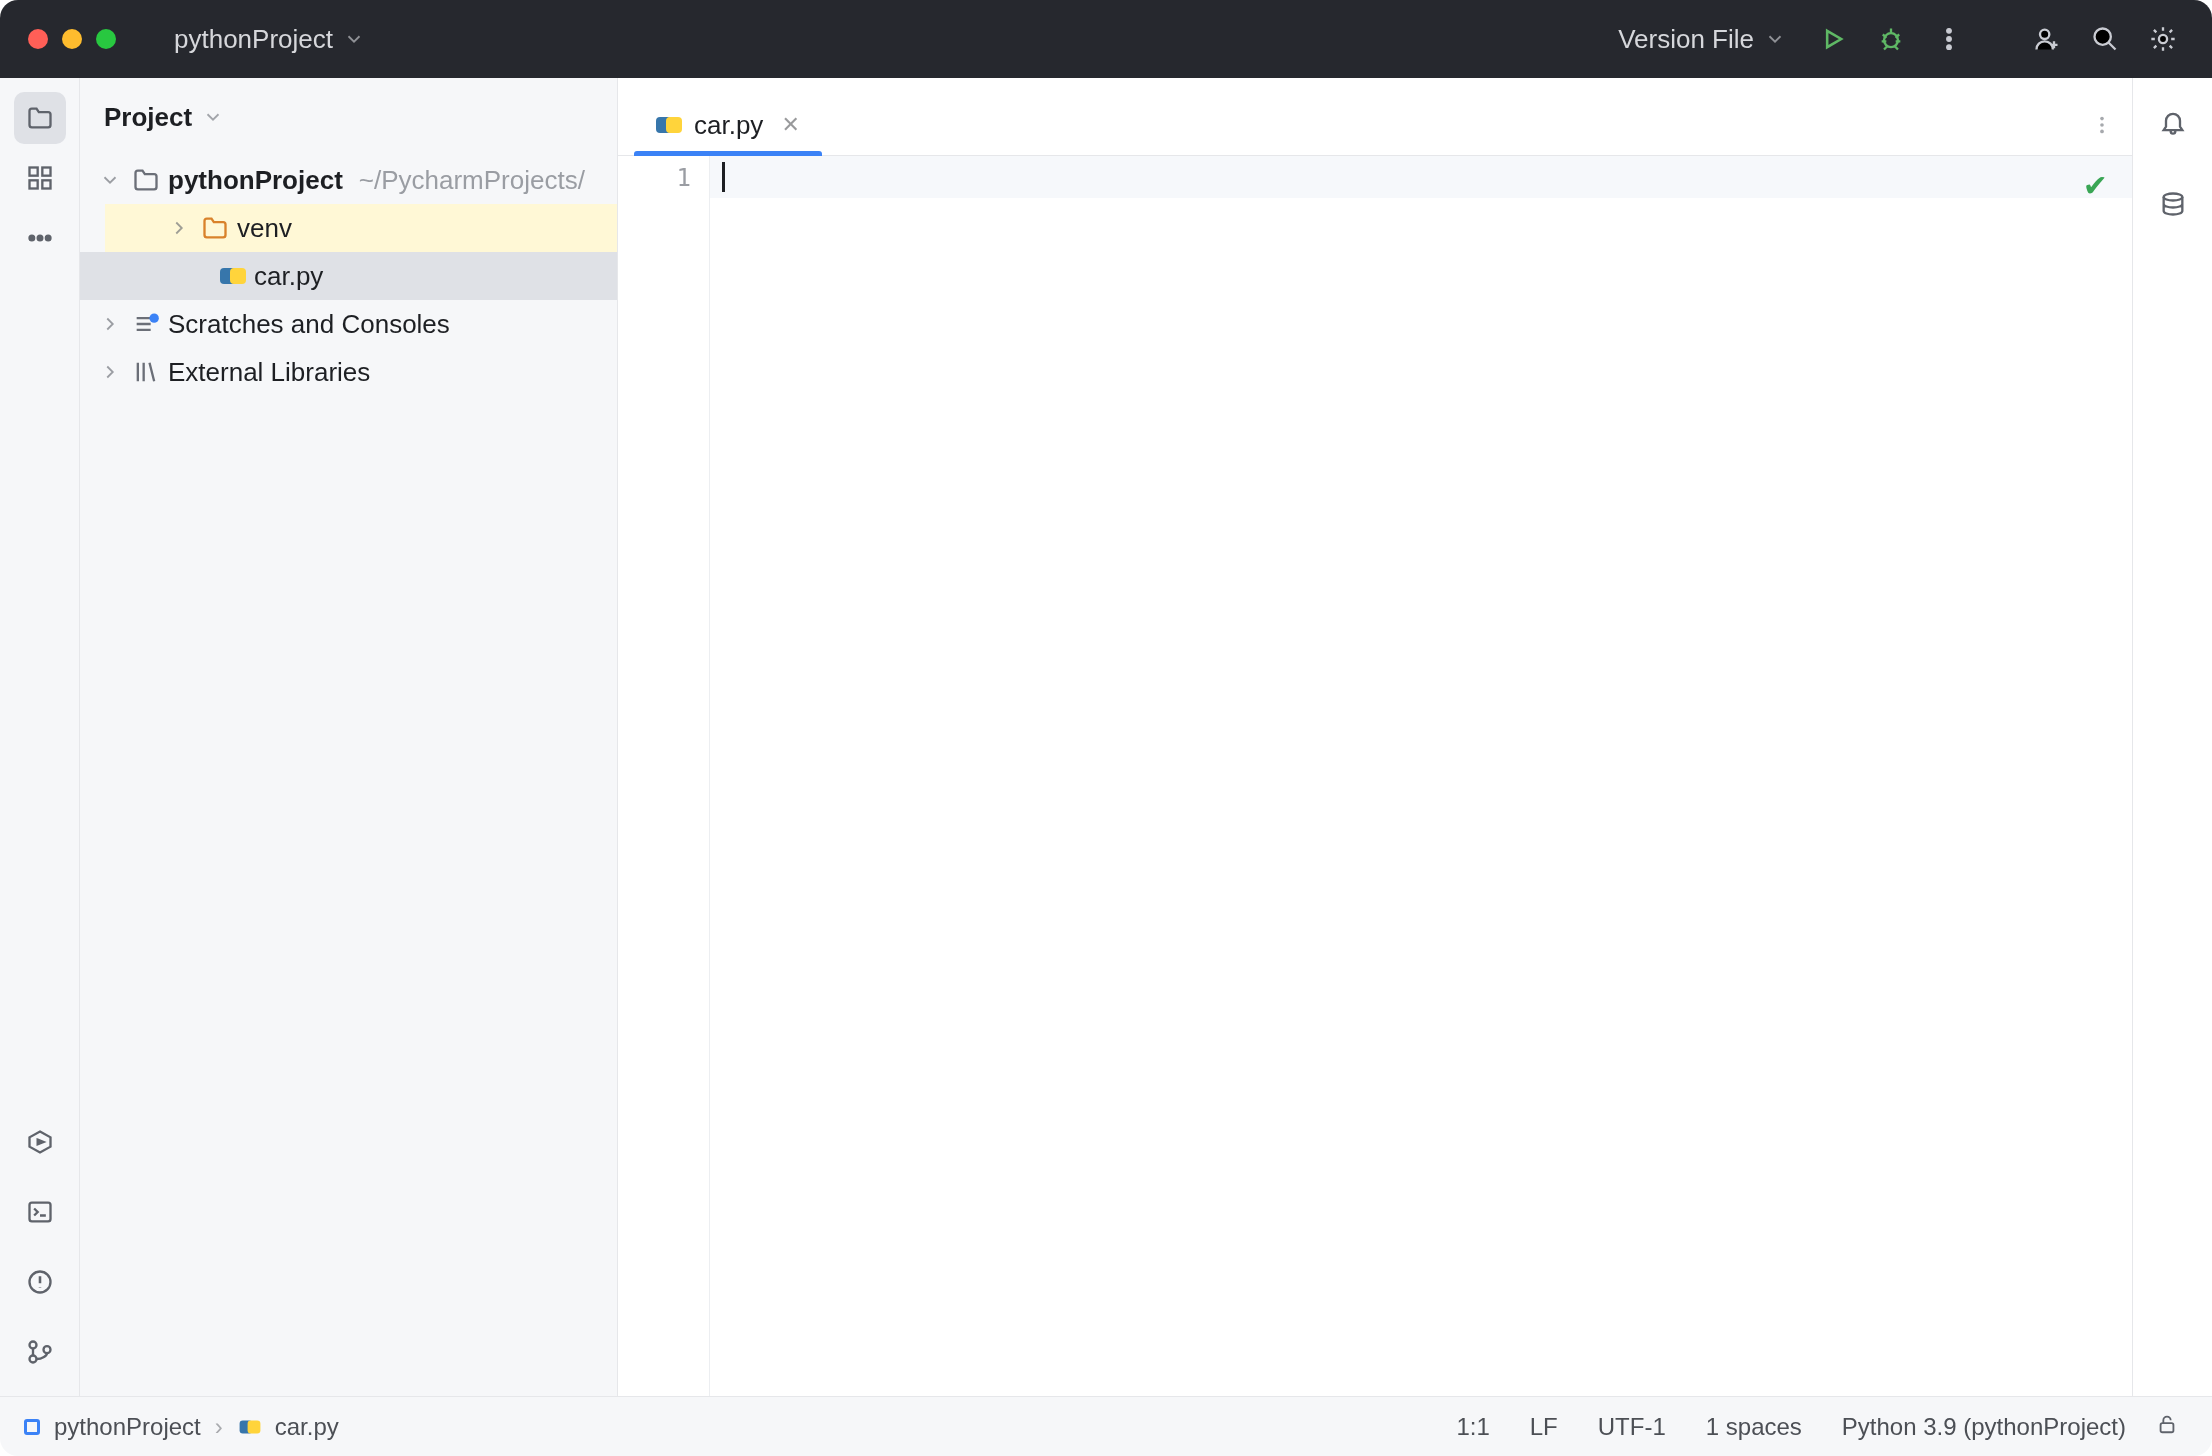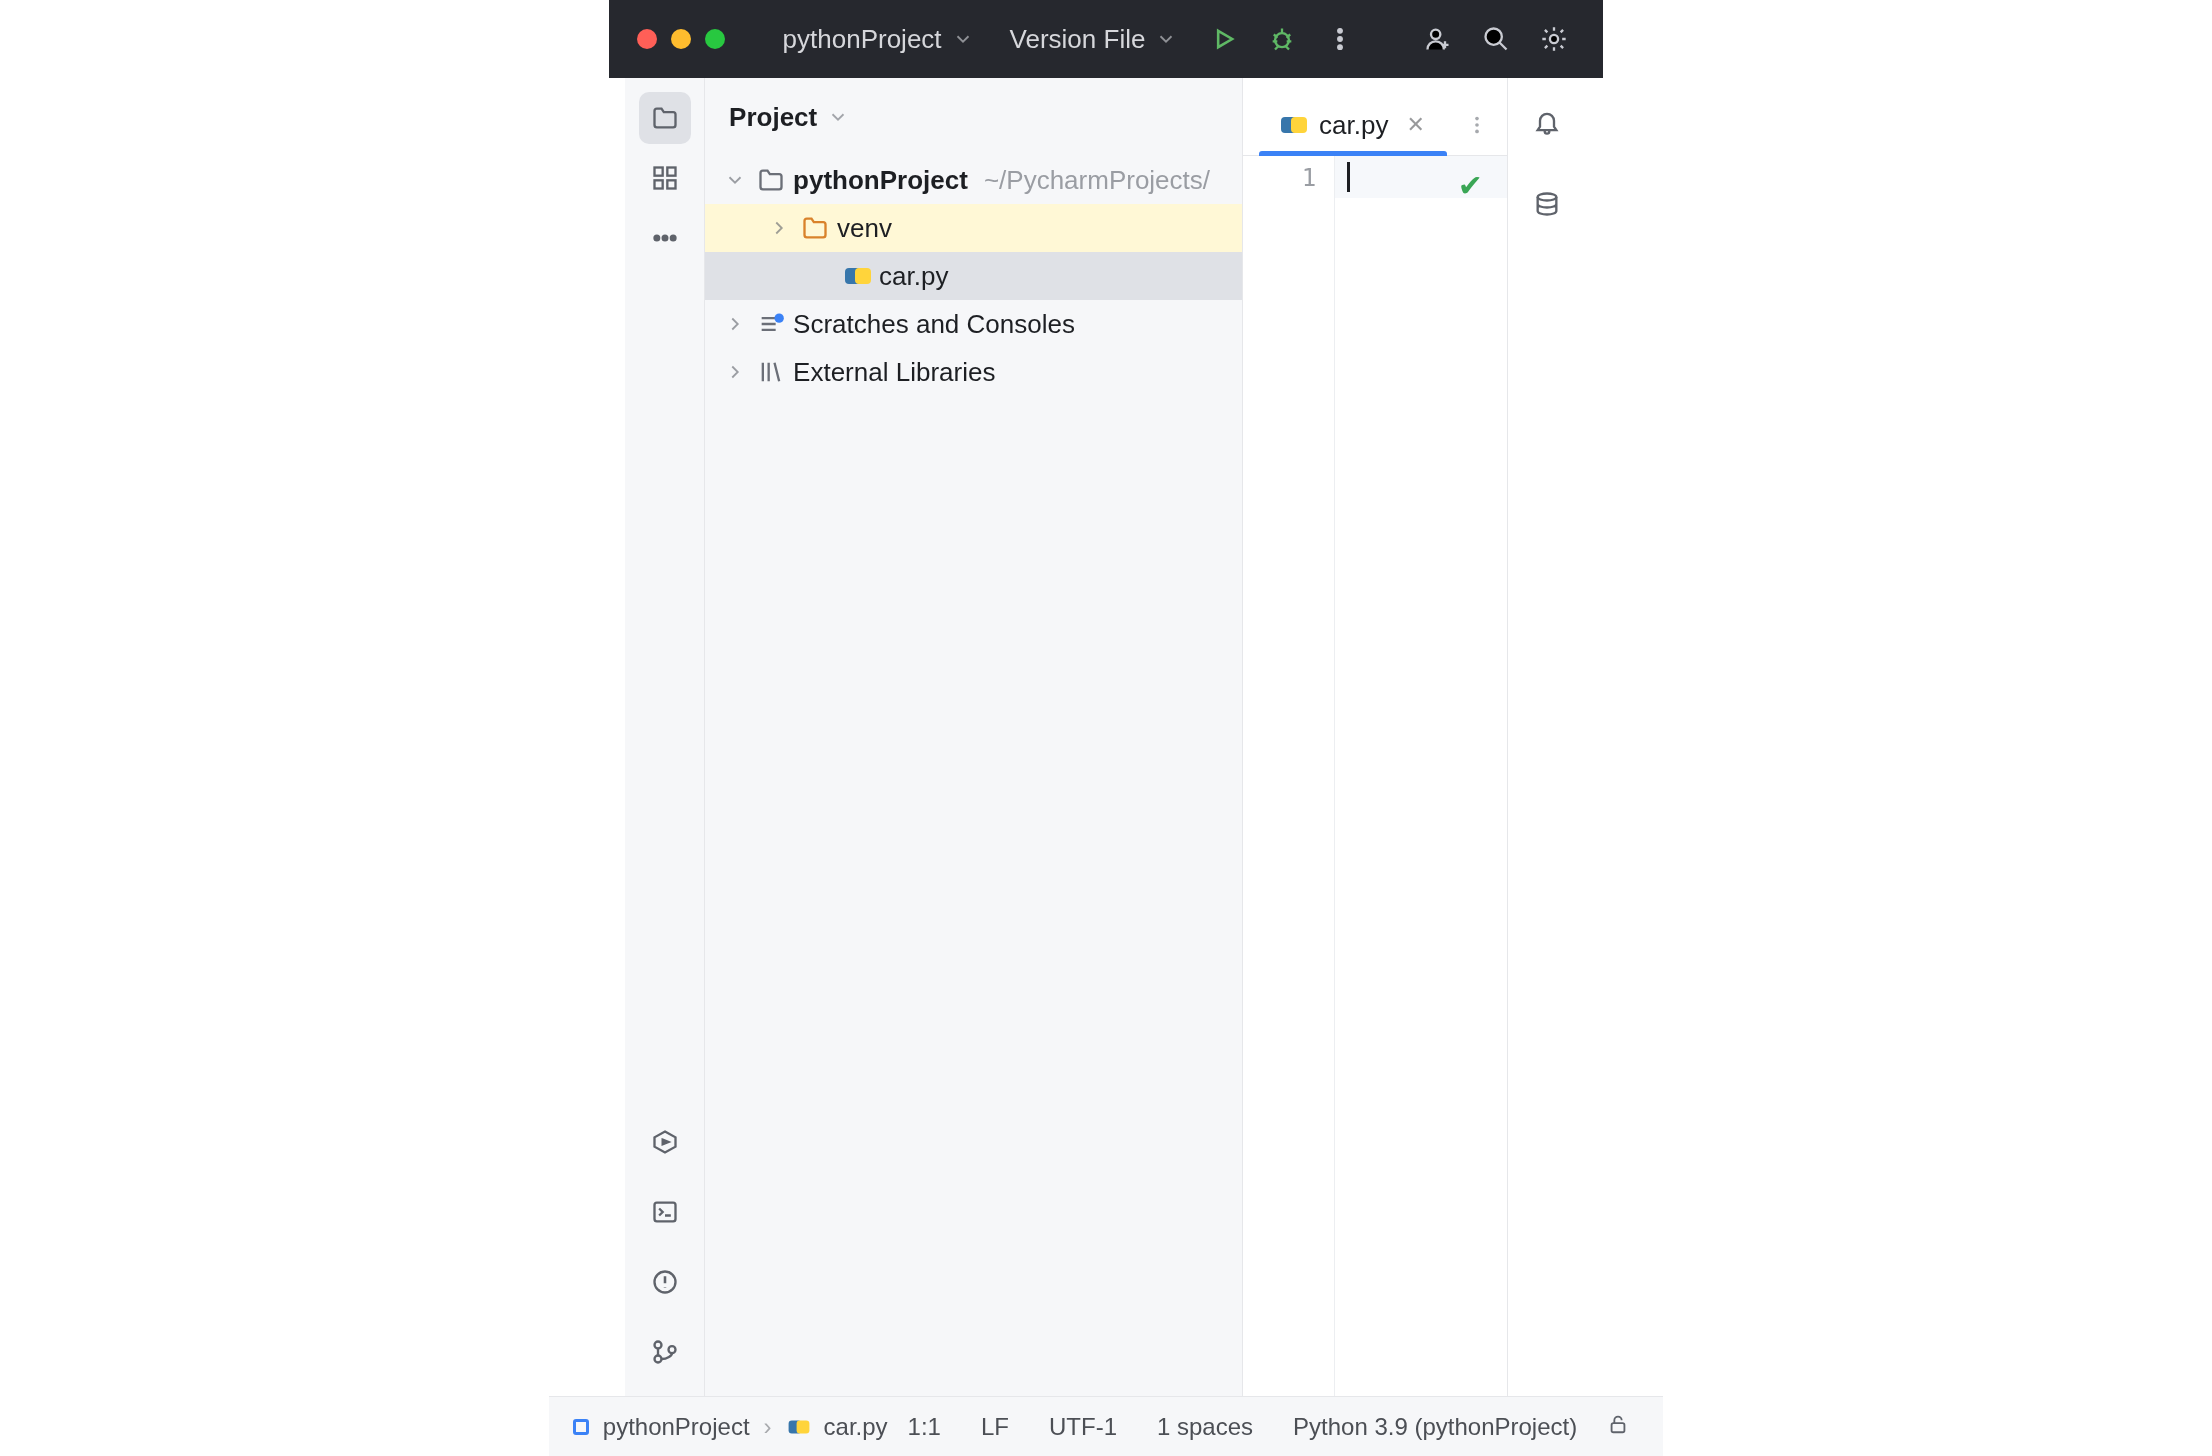--- a/index.html
+++ b/index.html
@@ -1,17 +1,17 @@
 <!DOCTYPE html>
 <html><head>
 <meta charset="utf-8">
 <style>
 * { box-sizing: border-box; margin: 0; padding: 0; }
 html, body { width: 2212px; height: 1456px; font-family: -apple-system, BlinkMacSystemFont, "Segoe UI", sans-serif; overflow: hidden; background:#fff; }
-.window { width:100%; height:100%; display:flex; flex-direction:column; border-radius:30px; overflow:hidden; background:#fff;align-items:center; }
+.window { width:100%; height:100%; display:flex; flex-direction:column; border-radius:18px; overflow:hidden; background:#fff; }
 
 
 .titlebar { height:78px; background:#26282e; display:flex; align-items:center; color:#d6d7db; font-size:26px; }
 .traffic { display:flex; gap:14px; margin-left:28px; margin-right:40px; }
 .dot { width:20px; height:20px; border-radius:50%; }
 .dot.red{background:#ff5f57;} .dot.yellow{background:#febc2e;} .dot.green{background:#28c840;}
 .tb-item { display:flex; align-items:center; gap:10px; padding:0 18px; height:100%; cursor:pointer; }
 .tb-item .chev { opacity:.6; }
 .tb-spacer { flex:1; }
 .tb-icon { width:58px; height:100%; display:flex; align-items:center; justify-content:center; cursor:pointer; }
@@ -31,21 +31,21 @@
 .bottom-strip-btn { width:52px; height:52px; display:flex; align-items:center; justify-content:center; cursor:pointer; margin-bottom:18px; }
 .bottom-strip-btn svg { stroke:#5f636b; fill:none; stroke-width:2; }
 
 
 .sidebar { width:538px; background:#f6f7f9; border-right:1px solid #e6e7ea; display:flex; flex-direction:column; font-size:26px; color:#1d1f23; }
 .sidebar-head { height:78px; display:flex; align-items:center; gap:10px; padding-left:24px; font-weight:600; }
 .tree { flex:1; overflow:hidden; }
 .tree-row { height:48px; display:flex; align-items:center; gap:8px; cursor:pointer; white-space:nowrap; }
 .tree-row .arrow { width:28px; display:flex; justify-content:center; opacity:.6; }
 .tree-row.selected { background:#dfe1e6; }
-.tree-row.highlight { background:#fff8d6; }
+.tree-row.highlight { background:#fff8d6;margin-left:25px; }
 .row-path { color:#9a9da3; margin-left:8px; }
 .indent0{padding-left:16px;} .indent1{padding-left:60px;} .indent2{padding-left:104px;}
 
 
 .editorwrap { flex:1; display:flex; flex-direction:column; min-width:0; }
 .tabs { height:78px; display:flex; align-items:flex-end; border-bottom:1px solid #e6e7ea; padding-left:16px; }
 .tab { height:60px; display:flex; align-items:center; gap:12px; padding:0 22px; font-size:26px; color:#1d1f23; cursor:pointer; position:relative; }
 .tab.active::after { content:""; position:absolute; left:0; right:0; bottom:-1px; height:5px; background:#3b82f6; border-radius:3px 3px 0 0; }
 .tab .close { opacity:.45; font-size:22px; margin-left:6px; }
 .tabs-spacer { flex:1; }

